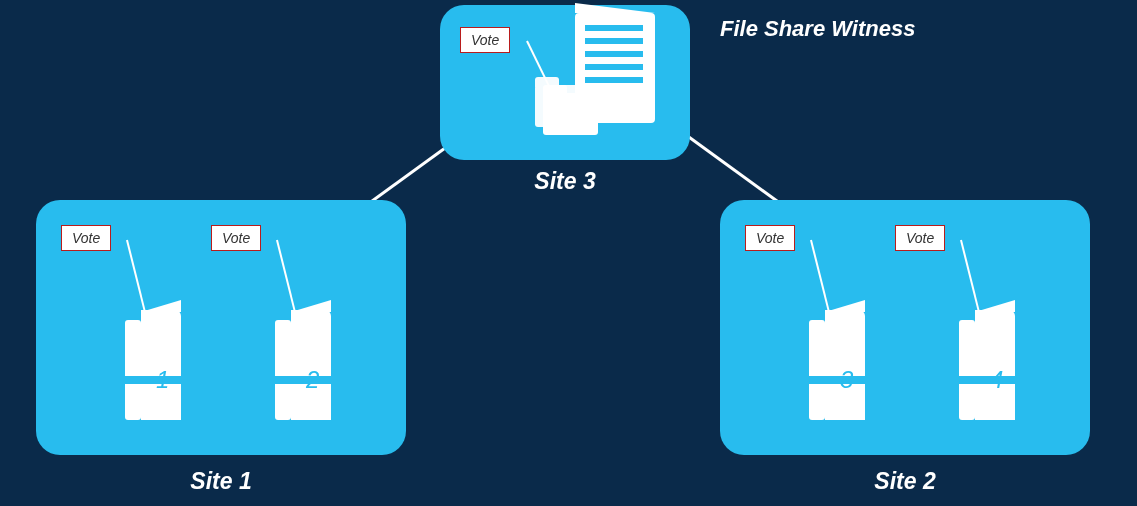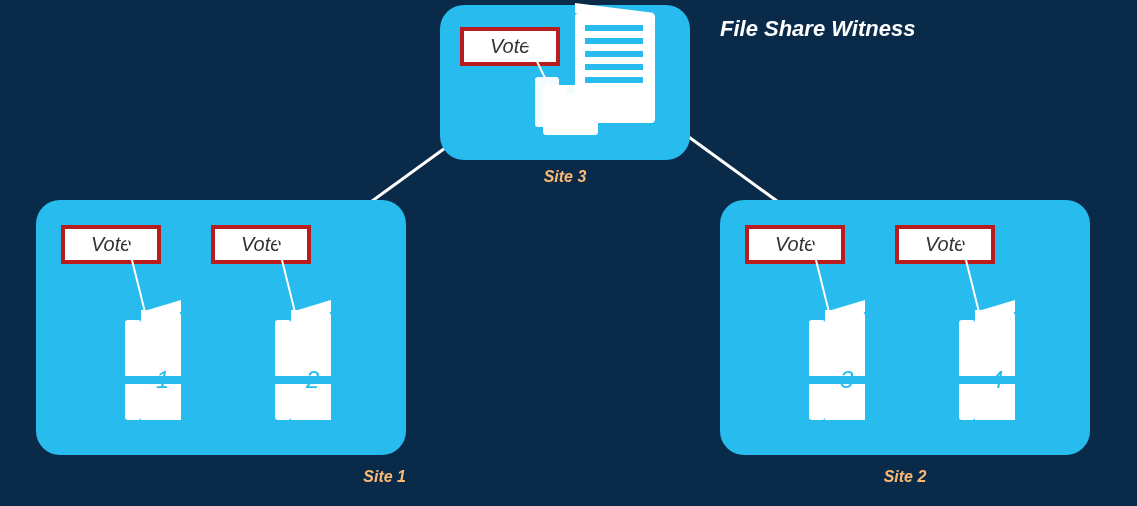--- a/index.html
+++ b/index.html
@@ -26,32 +26,32 @@
     height: 3px;
     transform-origin: left center;
   }
   .site-box {
     position: absolute;
     background: #28bcee;
     border-radius: 24px;
   }
   .site-label {
     position: absolute;
-    color: #fdba74;
+    color: #ffffff;
     font-weight: 700;
-    font-size: 16px;
+    font-size: 23px;
     text-align: center;
   }
   .vote-tag {
     position: absolute;
     background: #ffffff;
     color: #333;
-    font-size: 20px;
-    padding: 4px 26px;
-    border: 4px solid #b91c1c;
+    font-size: 14px;
+    padding: 4px 10px;
+    border: 1px solid #b91c1c;
   }
   .lead {
     position: absolute;
     width: 2px;
     background: #ffffff;
     transform-origin: top center;
   }
   
   .server {
     position: absolute;
@@ -189,21 +189,21 @@
 
     <div class="vote-tag" style="left:175px; top:25px;">Vote</div>
     <div class="lead" style="left:240px; top:40px; height:80px; transform:rotate(-14deg);"></div>
     <div class="server" style="left:225px; top:100px;">
       <div class="tower"></div>
         <div class="blade"></div>
         <div class="accent"></div>
       <div class="num">2</div>
     </div>
   </div>
-  <div class="site-label" style="left:36px; top:468px; width:370px;text-align:right;">Site 1</div>
+  <div class="site-label" style="left:36px; top:468px; width:370px;">Site 1</div>
 
   <div class="site-box" style="left:720px; top:200px; width:370px; height:255px;">
 
     <div class="vote-tag" style="left:25px; top:25px;">Vote</div>
     <div class="lead" style="left:90px; top:40px; height:80px; transform:rotate(-14deg);"></div>
     <div class="server" style="left:75px; top:100px;">
       <div class="tower"></div>
         <div class="blade"></div>
         <div class="accent"></div>
       <div class="num">3</div>

